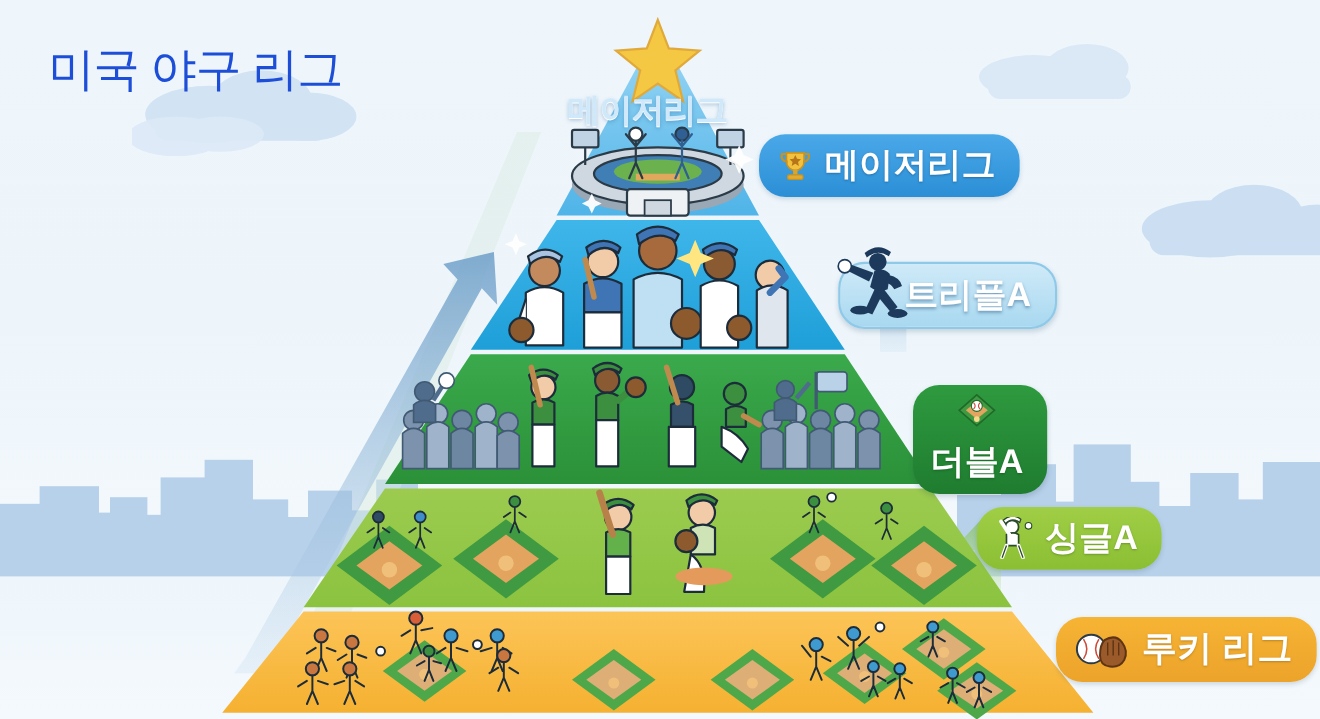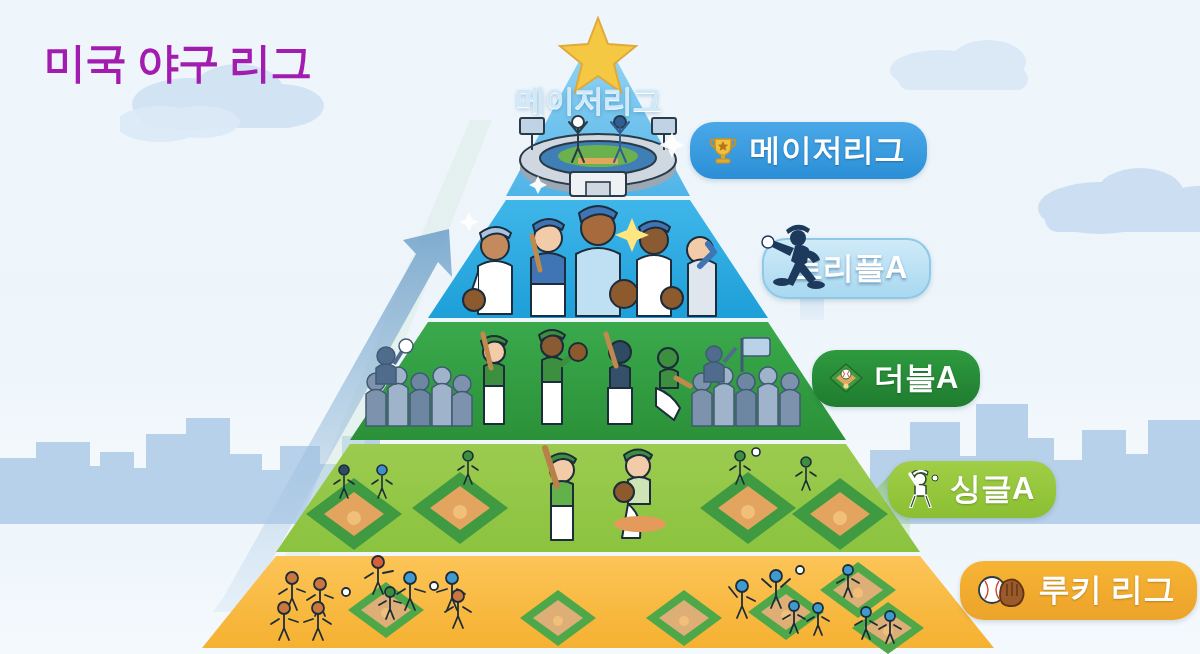--- a/index.html
+++ b/index.html
@@ -13,41 +13,41 @@
   
   .bg{position:absolute;inset:0;
       background:linear-gradient(180deg,#eef6fc 0%,#edf5fb 45%,#f2f8fc 70%,#f6fafd 100%);}
   .ground{position:absolute;left:0;right:0;bottom:0;height:130px;
       background:linear-gradient(180deg,#eef6fb 0%,#f4f9fd 100%);}
   .skyline{position:absolute;bottom:118px;opacity:.85;}
   .cloud{position:absolute;}
 
   
   .title{position:absolute;left:44px;top:38px;z-index:30;
-      color:#a21caf;font-weight:bold;font-size:42px;line-height:1.18;
+      color:#1d4ed8;font-weight:normal;font-size:42px;line-height:1.18;
       letter-spacing:-1px;white-space:pre-line;}
 
   
   .pyr{position:absolute;left:0;top:0;width:1200px;height:654px;z-index:10;}
 
   
   .pill{position:absolute;z-index:40;display:flex;align-items:center;gap:10px;
       border-radius:24px;padding:7px 22px 8px 16px;
       box-shadow:0 2px 5px rgba(30,60,90,.18);}
   .pill .lbl{font-weight:bold;white-space:nowrap;}
   .pill .ico{display:flex;align-items:center;justify-content:center;flex:0 0 auto;}
 
   .pill-mlb{left:690px;top:122px;background:linear-gradient(180deg,#4aa8e8 0%,#2b8fd6 100%);}
   .pill-mlb .lbl{color:#ffffff;font-size:31px;text-shadow:0 1px 2px rgba(0,40,80,.35);}
 
   .pill-aaa{left:762px;top:238px;background:linear-gradient(180deg,#cfeaf8 0%,#a8d8f0 100%);
-      border:2px solid #8ec9e8;padding-left:28px;}
+      border:2px solid #8ec9e8;padding-left:58px;}
   .pill-aaa .lbl{color:#ffffff;font-size:31px;text-shadow:0 2px 3px rgba(20,70,120,.45);}
 
-  .pill-aa{left:812px;top:350px;background:linear-gradient(180deg,#2e9a3f 0%,#1f7c30 100%);}
+  .pill-aa{left:830px;top:350px;background:linear-gradient(180deg,#2e9a3f 0%,#1f7c30 100%);flex-direction:column;}
   .pill-aa .lbl{color:#ffffff;font-size:31px;text-shadow:0 1px 2px rgba(0,50,10,.35);}
 
   .pill-a{left:888px;top:461px;background:linear-gradient(180deg,#a0ce46 0%,#8bbf33 100%);text-align:right;}
   .pill-a .lbl{color:#ffffff;font-size:31px;text-shadow:0 1px 2px rgba(40,70,0,.35);}
 
   .pill-rookie{left:960px;top:561px;background:linear-gradient(180deg,#f6b434 0%,#edа22a 100%);
       background:linear-gradient(180deg,#f6b434 0%,#eca32a 100%);}
   .pill-rookie .lbl{color:#ffffff;font-size:32px;text-shadow:0 1px 2px rgba(90,55,0,.35);}
 
   .peaktext{position:absolute;left:516px;top:80px;z-index:35;

